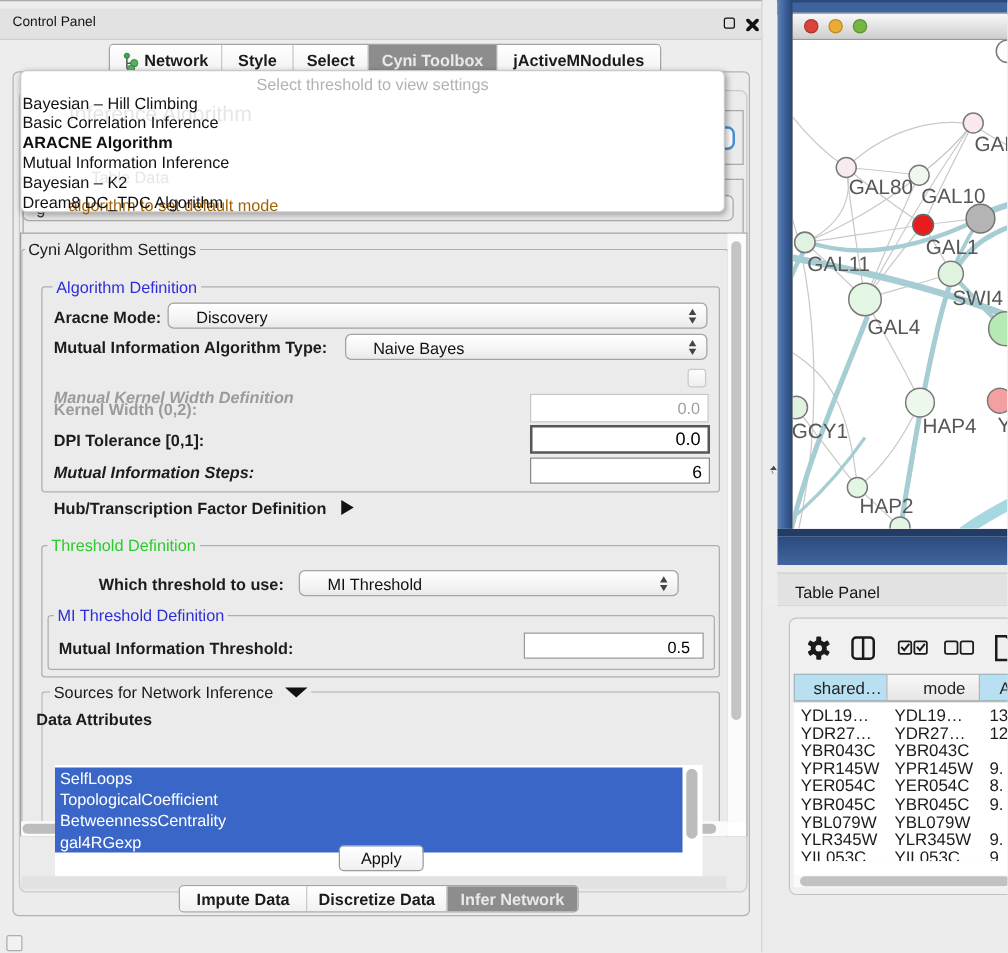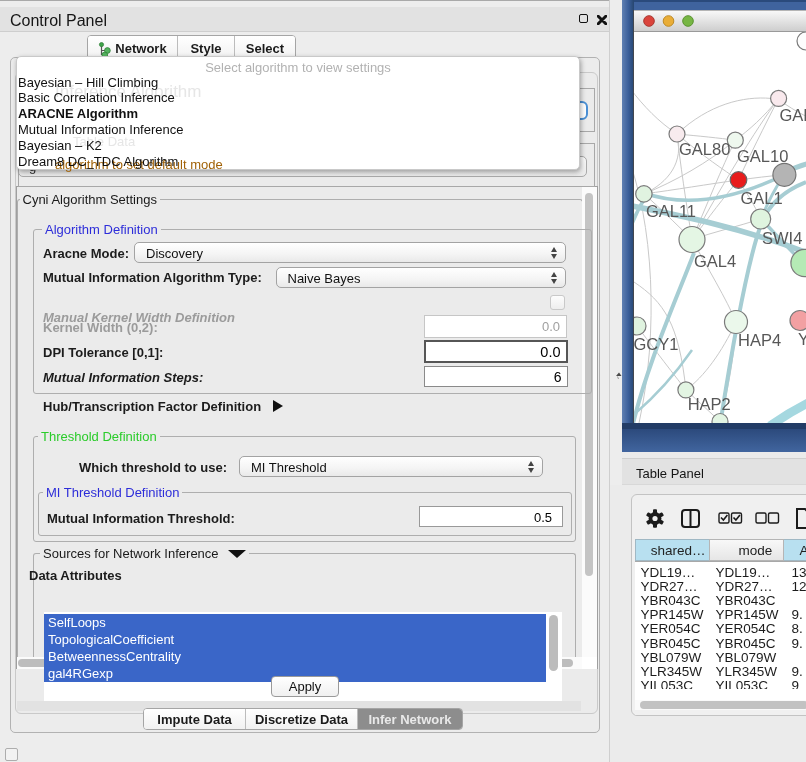--- a/index.html
+++ b/index.html
@@ -5,42 +5,42 @@
 html,body{margin:0;padding:0;}
 body{width:806px;height:762px;overflow:hidden;background:#ededed;
   font-family:"Liberation Sans", sans-serif; position:relative;}
 .abs{position:absolute;}
 .b{font-weight:bold;}
 .lbl{font-size:13px;font-weight:bold;color:#1c1c1c;white-space:nowrap;}
 .glbl{font-size:13px;font-weight:bold;color:#9b9b9b;white-space:nowrap;}
 .combo{position:absolute;height:21px;border:1px solid #a3a3a3;border-radius:5px;
   background:linear-gradient(#ffffff,#f4f4f4 60%,#e9e9e9);box-sizing:border-box;
   font-size:13px;color:#111;}
-.combo .ct{position:absolute;left:11px;top:3px;}
+.combo .ct{position:absolute;left:22px;top:3px;}
 .spin{position:absolute;right:7px;top:3px;width:7px;height:14px;}
 .spin:before{content:"";position:absolute;left:0;top:1px;border-left:3.5px solid transparent;border-right:3.5px solid transparent;border-bottom:5px solid #444;}
 .spin:after{content:"";position:absolute;left:0;bottom:1px;border-left:3.5px solid transparent;border-right:3.5px solid transparent;border-top:5px solid #444;}
 .field{position:absolute;background:#fff;box-sizing:border-box;font-size:13px;text-align:right;}
 .group{position:absolute;border:1px solid #aeaeae;border-radius:3px;}
 .gtitle{position:absolute;top:-8px;background:#ebebeb;padding:0 3px;font-size:13px;white-space:nowrap;}
 .seg{position:absolute;display:flex;background:#fdfdfd;border:1px solid #a5a5a5;border-radius:4px;overflow:hidden;}
 .seg .s{font-size:13px;font-weight:bold;color:#1b1b1b;background:linear-gradient(#ffffff,#f1f1f1);
   display:flex;align-items:center;justify-content:center;border-right:1px solid #bcbcbc;box-sizing:border-box;}
 .seg .s:last-child{border-right:none;}
 .seg .sel{background:#8d8d8d;color:#e9e9e9;}
 .drow{font-size:13px;color:#111;position:absolute;left:18px;white-space:nowrap;}
 </style>
 </head>
 <body>
 
 <div class="abs" style="left:0;top:0;width:610px;height:762px;background:#ededed;border-top:1px solid #a9a9a9;"></div>
 <div class="abs" style="left:609px;top:0;width:1px;height:762px;background:#cfcfcf;"></div>
 
 <div class="abs" style="left:0;top:7px;width:609px;height:24px;background:#e2e2e2;border-bottom:1px solid #cecece;"></div>
-<div class="abs" style="left:10px;top:12px;font-size:16px;color:#151515;">Control Panel</div>
+<div class="abs" style="left:10px;top:12px;font-size:11px;color:#151515;">Control Panel</div>
 <div class="abs" style="left:579px;top:14px;width:7px;height:7px;border:1.5px solid #111;border-radius:2px;"></div>
 <svg class="abs" style="left:596.5px;top:15px;" width="10" height="10" viewBox="0 0 10 10">
   <path d="M1.2,1.2 L8.8,8.8 M1.2,8.8 L8.8,1.2" stroke="#111" stroke-width="3" stroke-linecap="round"></path>
 </svg>
 
 <div class="abs" style="left:10px;top:57px;width:588px;height:674px;border:1px solid #b2b2b2;border-radius:5px;background:#ececec;"></div>
 
 <div class="abs" style="left:15px;top:72px;width:581px;height:640px;border:1px solid #c9c9c9;border-radius:6px;background:#ebebeb;"></div>
 
 <div class="abs" style="left:15.5px;top:185.5px;width:582px;height:483px;border:1px solid #9f9f9f;background:#ebebeb;box-sizing:border-box;"></div>
@@ -48,41 +48,43 @@
 <div class="seg" style="left:87px;top:35px;height:24px;">
   <div class="s" style="width:90px;">
     <svg width="13" height="17" viewBox="0 0 13 17" style="margin-right:4px;margin-top:2px;">
       <path d="M3.5,5 V14 M3.5,9.5 H8" stroke="#555" stroke-width="1.2" fill="none"></path>
       <circle cx="3.5" cy="3.6" r="2.1" fill="#3fa44a" stroke="#2c7d35" stroke-width="0.7"></circle>
       <circle cx="9.4" cy="9.5" r="2.9" fill="#55b360" stroke="#2c7d35" stroke-width="0.7"></circle>
       <circle cx="6.8" cy="14" r="2.9" fill="#55b360" stroke="#2c7d35" stroke-width="0.7"></circle>
     </svg>Network</div>
   <div class="s" style="width:57px;">Style</div>
   <div class="s" style="width:60px;">Select</div>
+  <div class="s sel" style="width:103px;">Cyni Toolbox</div>
+  <div class="s" style="width:130px;">jActiveMNodules</div>
 </div>
 
 <div class="abs" style="left:18px;top:87.5px;width:575px;height:42px;border:1px solid #a8a8a8;background:#ebebeb;"></div>
 <div class="abs" style="left:500px;top:101px;width:84px;height:15px;border:2.5px solid #4a8fd4;border-radius:6px;background:#fff;"></div>
 <div class="abs" style="left:18px;top:142.5px;width:575px;height:42px;border:1px solid #a8a8a8;background:#ebebeb;"></div>
 <div class="abs" style="left:18px;top:156px;width:569px;height:21px;border:1px solid #a9a9a9;border-radius:5px;background:linear-gradient(#fbfbfb,#e9e9e9);box-sizing:border-box;">
     <span style="position:absolute;left:10px;top:2px;font-size:13px;color:#333;">g</span>
   </div>
 
 <div class="group" style="left:16.5px;top:199px;width:564px;height:458px;border-bottom:none;border-bottom-left-radius:0;border-bottom-right-radius:0;">
   <div class="gtitle" style="left:2px;color:#1a1a1a;">Cyni Algorithm Settings</div>
 </div>
 
 <div class="abs" style="left:581.5px;top:186.5px;width:15.5px;height:470.5px;background:#fbfbfb;"></div>
 <div class="abs" style="left:585px;top:192.5px;width:8px;height:383.5px;background:#c4c4c4;border-radius:4px;"></div>
 
 <div class="abs" style="left:16.5px;top:657px;width:565px;height:11.5px;background:#fbfbfb;"></div>
 <div class="abs" style="left:17.5px;top:658.5px;width:555px;height:8.5px;background:#bdbdbd;border-radius:4px;"></div>
 <div class="abs" style="left:581.5px;top:656.5px;width:15.5px;height:12px;background:#ffffff;"></div>
 
-<div class="group" style="left:33px;top:229px;width:540.5px;height:163px;padding-left:16px;">
+<div class="group" style="left:33px;top:229px;width:540.5px;height:163px;">
   <div class="gtitle" style="left:8px;color:#2d2dd9;">Algorithm Definition</div>
 </div>
 
 <div class="lbl" style="position:absolute;left:43px;top:246px;">Aracne Mode:</div>
 <div class="combo" style="left:134px;top:242px;width:432px;">
     <span class="ct">Discovery</span>
     <span class="spin"></span>
   </div>
 
 <div class="lbl" style="position:absolute;left:43px;top:270px;">Mutual Information Algorithm Type:</div>
@@ -138,21 +140,21 @@
 <div class="seg" style="left:143px;top:708px;height:20px;">
   <div class="s" style="width:102px;">Impute Data</div>
   <div class="s" style="width:112px;">Discretize Data</div>
   <div class="s sel" style="width:104px;">Infer Network</div>
 </div>
 
 <div class="abs" style="left:16px;top:56px;width:562px;height:112px;background:#fff;border:1px solid #c9c9c9;border-radius:5px;box-shadow:1px 2px 5px rgba(0,0,0,0.35);"></div>
 <div class="abs" style="left:55px;top:82px;font-size:17px;color:#e6e6e6;">Inference Algorithm</div>
 <div class="abs" style="left:73px;top:134px;font-size:13px;color:#e6e6e6;">Table Data</div>
 <div class="abs" style="left:55px;top:157px;font-size:13px;color:#a16207;">algorithm to set default mode</div>
-<div class="abs" style="left:16px;top:60px;width:564px;text-align:center;font-size:13px;color:#b2b2b2;">Select algorithm to view settings</div>
+<div class="abs" style="left:16px;top:60px;width:564px;text-align:center;font-size:13px;color:#b2b2b2;">Select threshold to view settings</div>
 <div class="drow" style="top:75px;">Bayesian – Hill Climbing</div>
 <div class="drow" style="top:90px;">Basic Correlation Inference</div>
 <div class="drow b" style="top:106px;">ARACNE Algorithm</div>
 <div class="drow" style="top:122px;">Mutual Information Inference</div>
 <div class="drow" style="top:138px;">Bayesian – K2</div>
 <div class="drow" style="top:154px;">Dream8 DC_TDC Algorithm</div>
 
 <div class="abs" style="left:622px;top:0;width:184px;height:10px;background:#3f639e;border-top:2px solid #2a4a7c;"></div>
 <div class="abs" style="left:622px;top:0;width:12px;height:423px;background:linear-gradient(90deg,#6080b2,#3a5e99 55%,#27466f);"></div>
 <div class="abs" style="left:622px;top:423px;width:184px;height:6px;background:#223c66;"></div>

